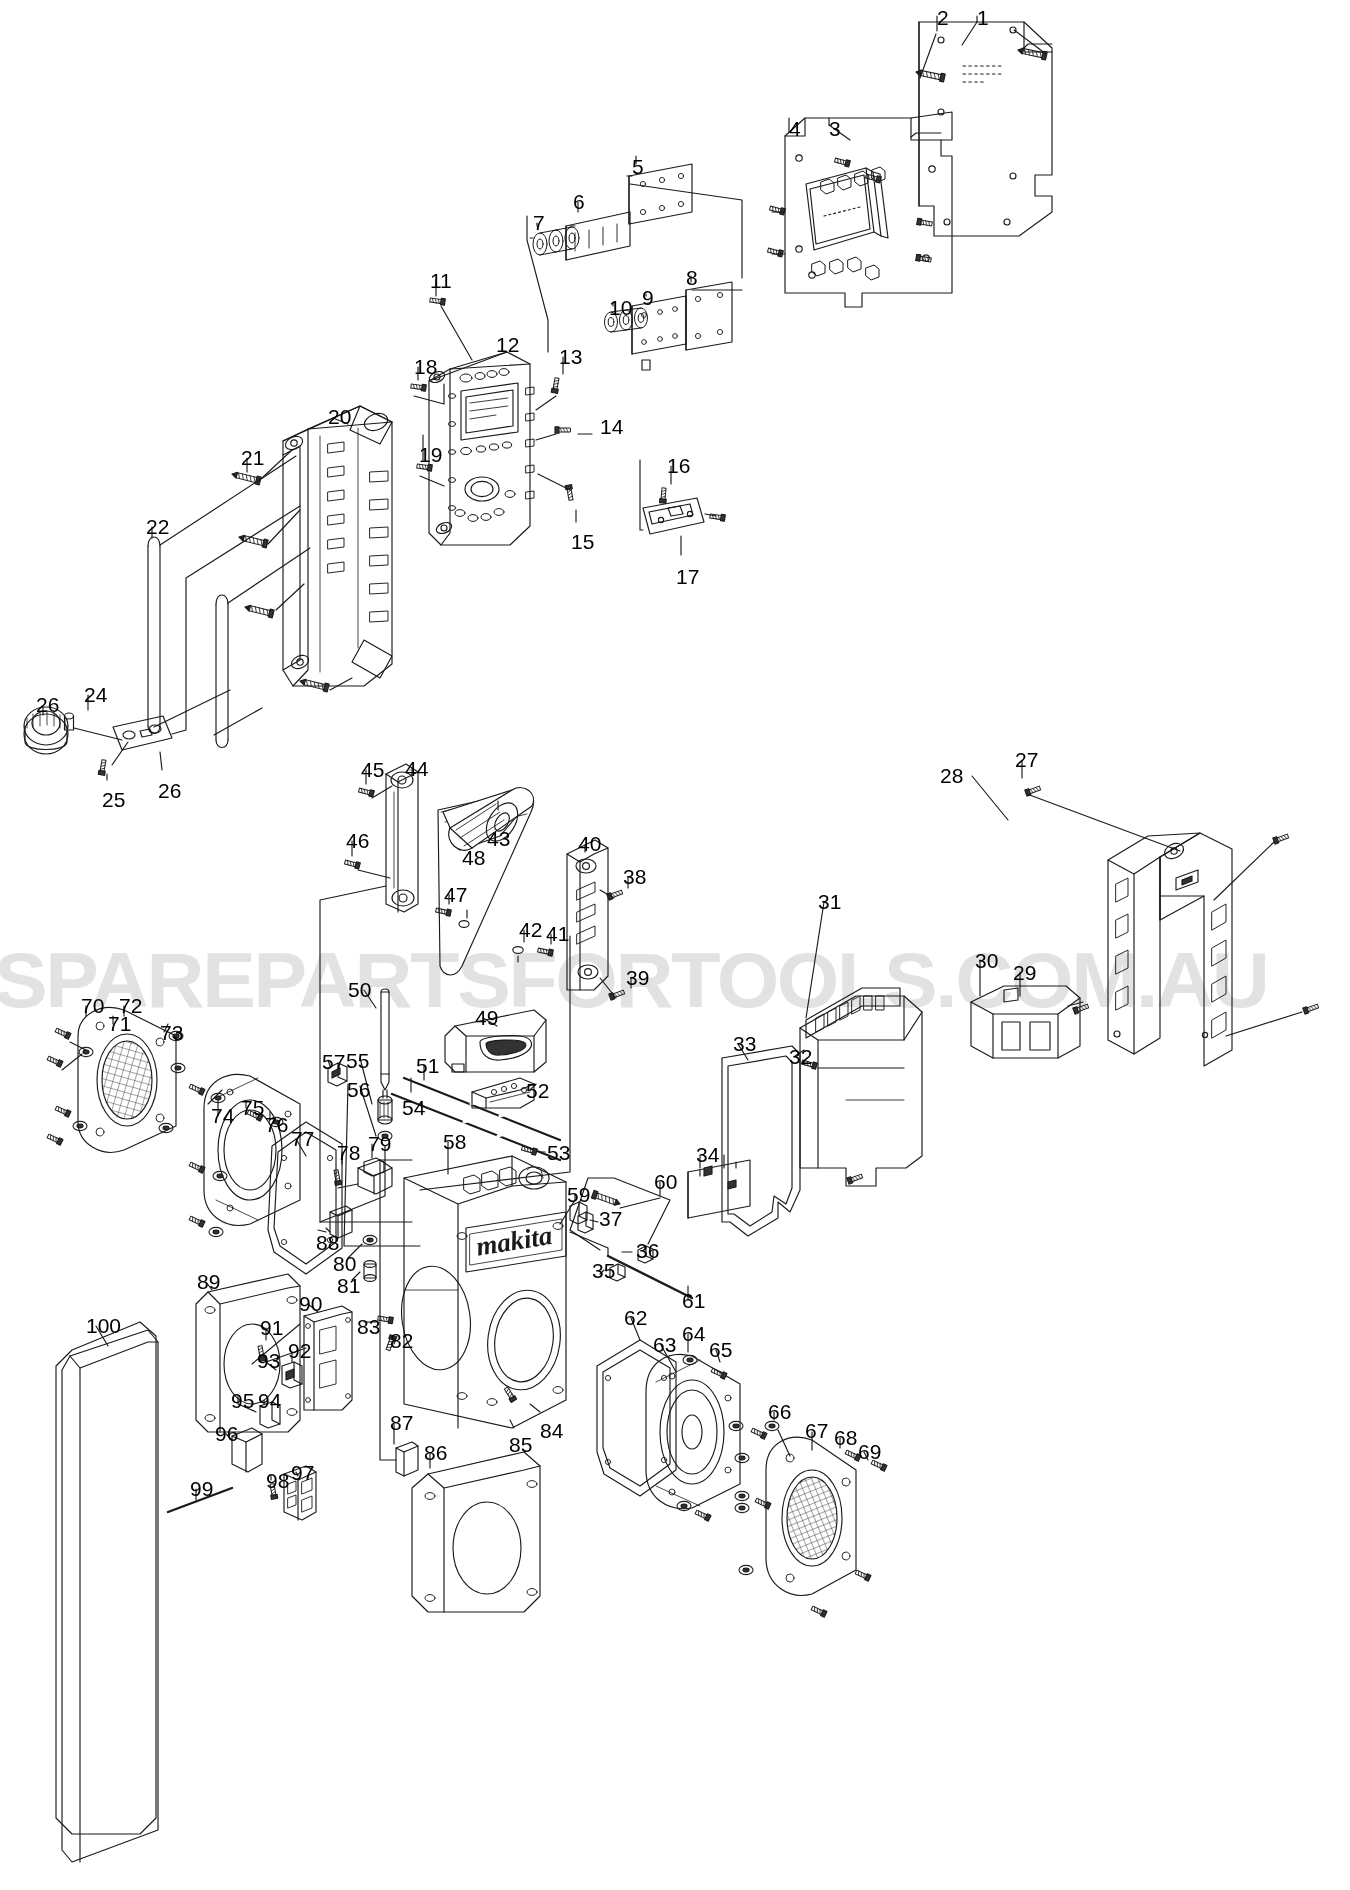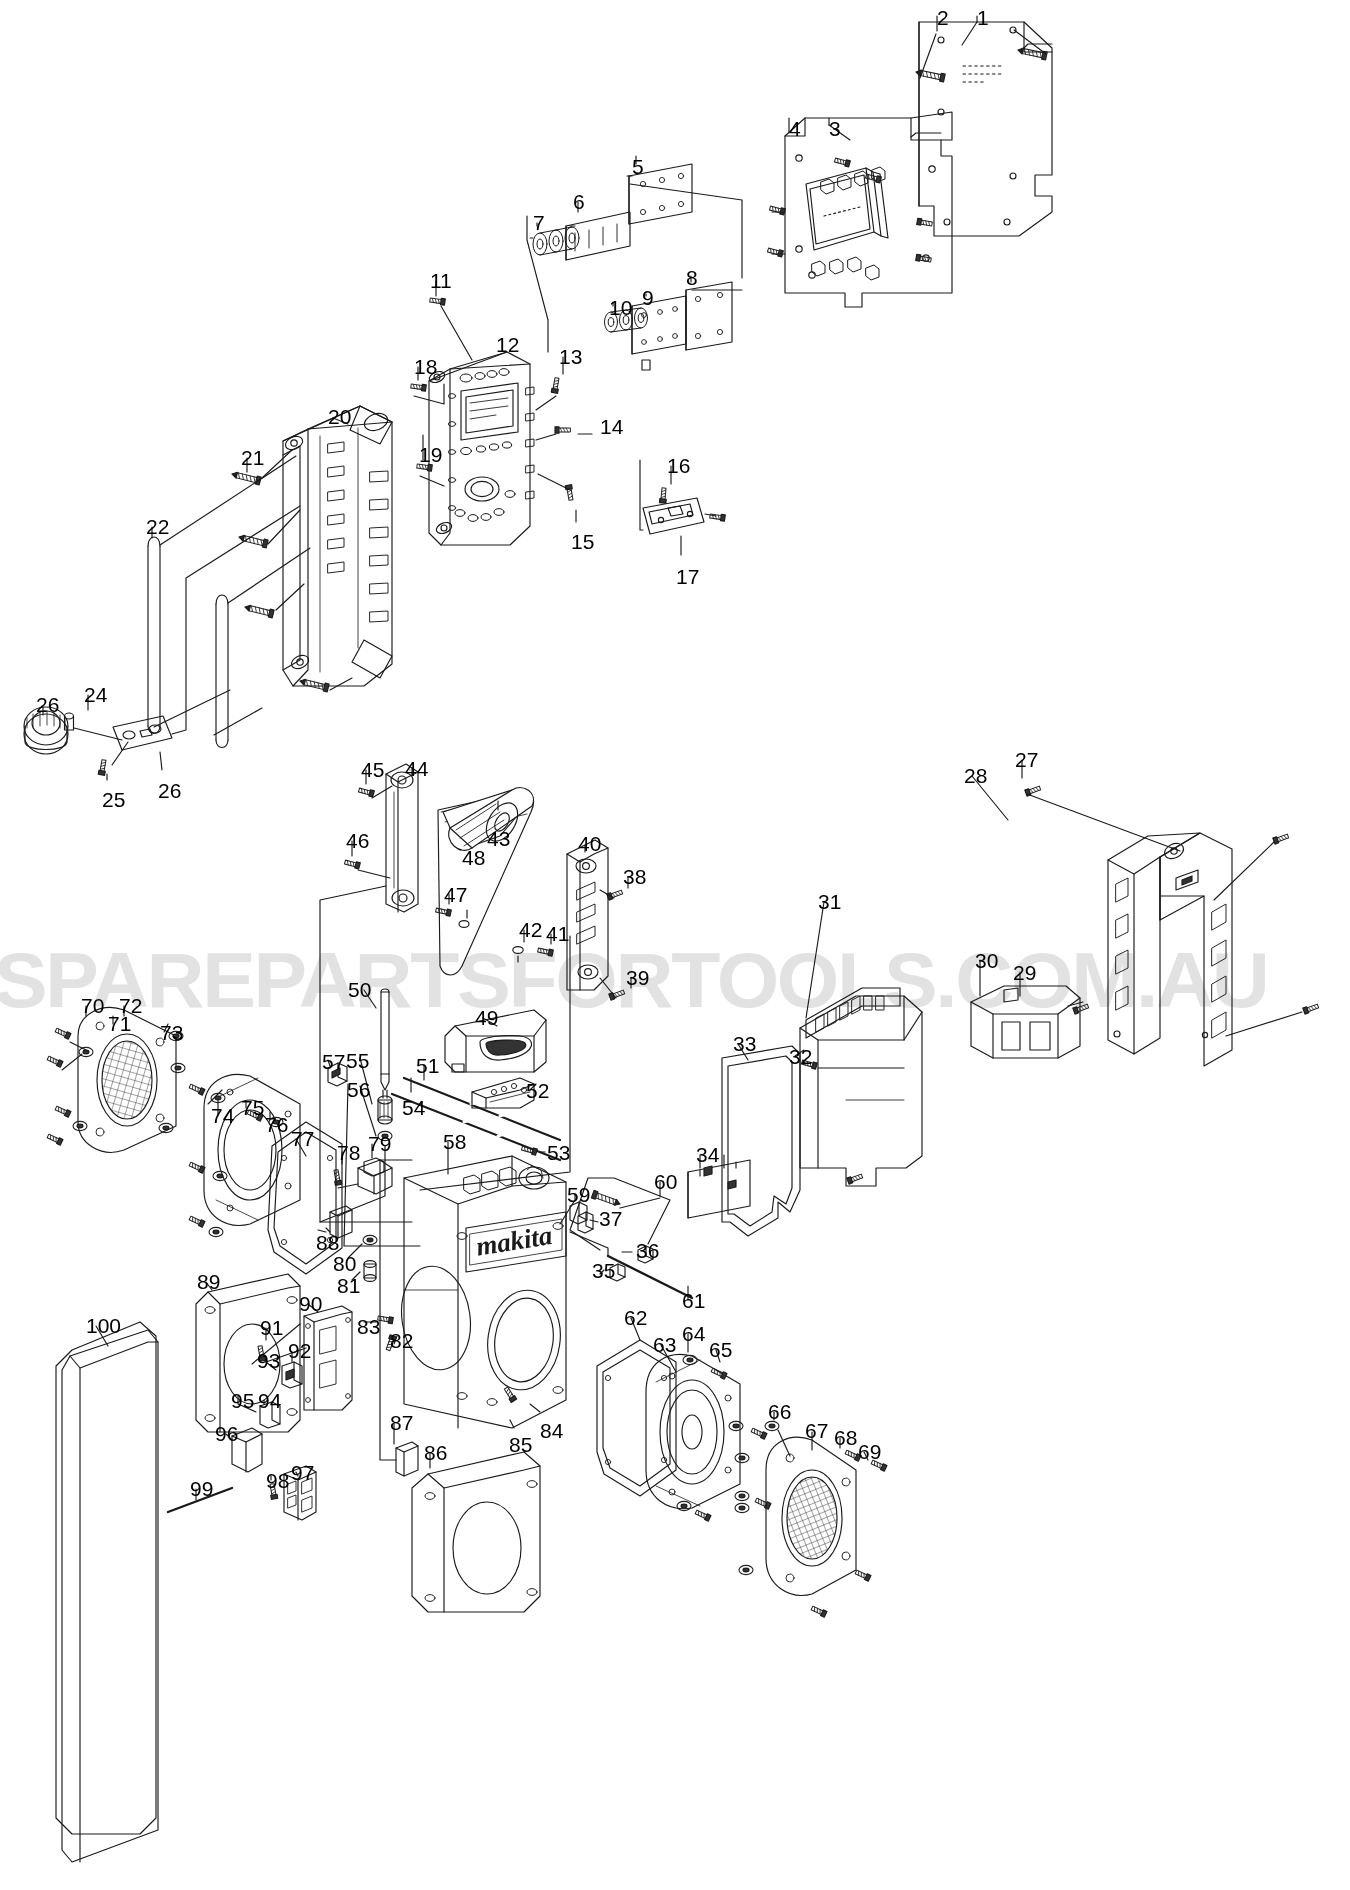--- a/index.html
+++ b/index.html
@@ -1179,21 +1179,21 @@
       <div class="callout" style="left: 414px; top: 356px;">18</div>
       <div class="callout" style="left: 419px; top: 444px;">19</div>
       <div class="callout" style="left: 328px; top: 406px;">20</div>
       <div class="callout" style="left: 241px; top: 447px;">21</div>
       <div class="callout" style="left: 146px; top: 516px;">22</div>
       <div class="callout" style="left: 158px; top: 780px;">26</div>
       <div class="callout" style="left: 84px; top: 684px;">24</div>
       <div class="callout" style="left: 102px; top: 789px;">25</div>
       <div class="callout" style="left: 36px; top: 694px;">26</div>
       <div class="callout" style="left: 1015px; top: 749px;">27</div>
-      <div class="callout" style="left: 964px; top: 765px;">28</div>
+      <div class="callout" style="left: 940px; top: 765px;">28</div>
       <div class="callout" style="left: 1013px; top: 962px;">29</div>
       <div class="callout" style="left: 975px; top: 950px;">30</div>
       <div class="callout" style="left: 818px; top: 891px;">31</div>
       <div class="callout" style="left: 789px; top: 1046px;">32</div>
       <div class="callout" style="left: 733px; top: 1033px;">33</div>
       <div class="callout" style="left: 696px; top: 1144px;">34</div>
       <div class="callout" style="left: 592px; top: 1260px;">35</div>
       <div class="callout" style="left: 636px; top: 1240px;">36</div>
       <div class="callout" style="left: 599px; top: 1208px;">37</div>
       <div class="callout" style="left: 623px; top: 866px;">38</div>

